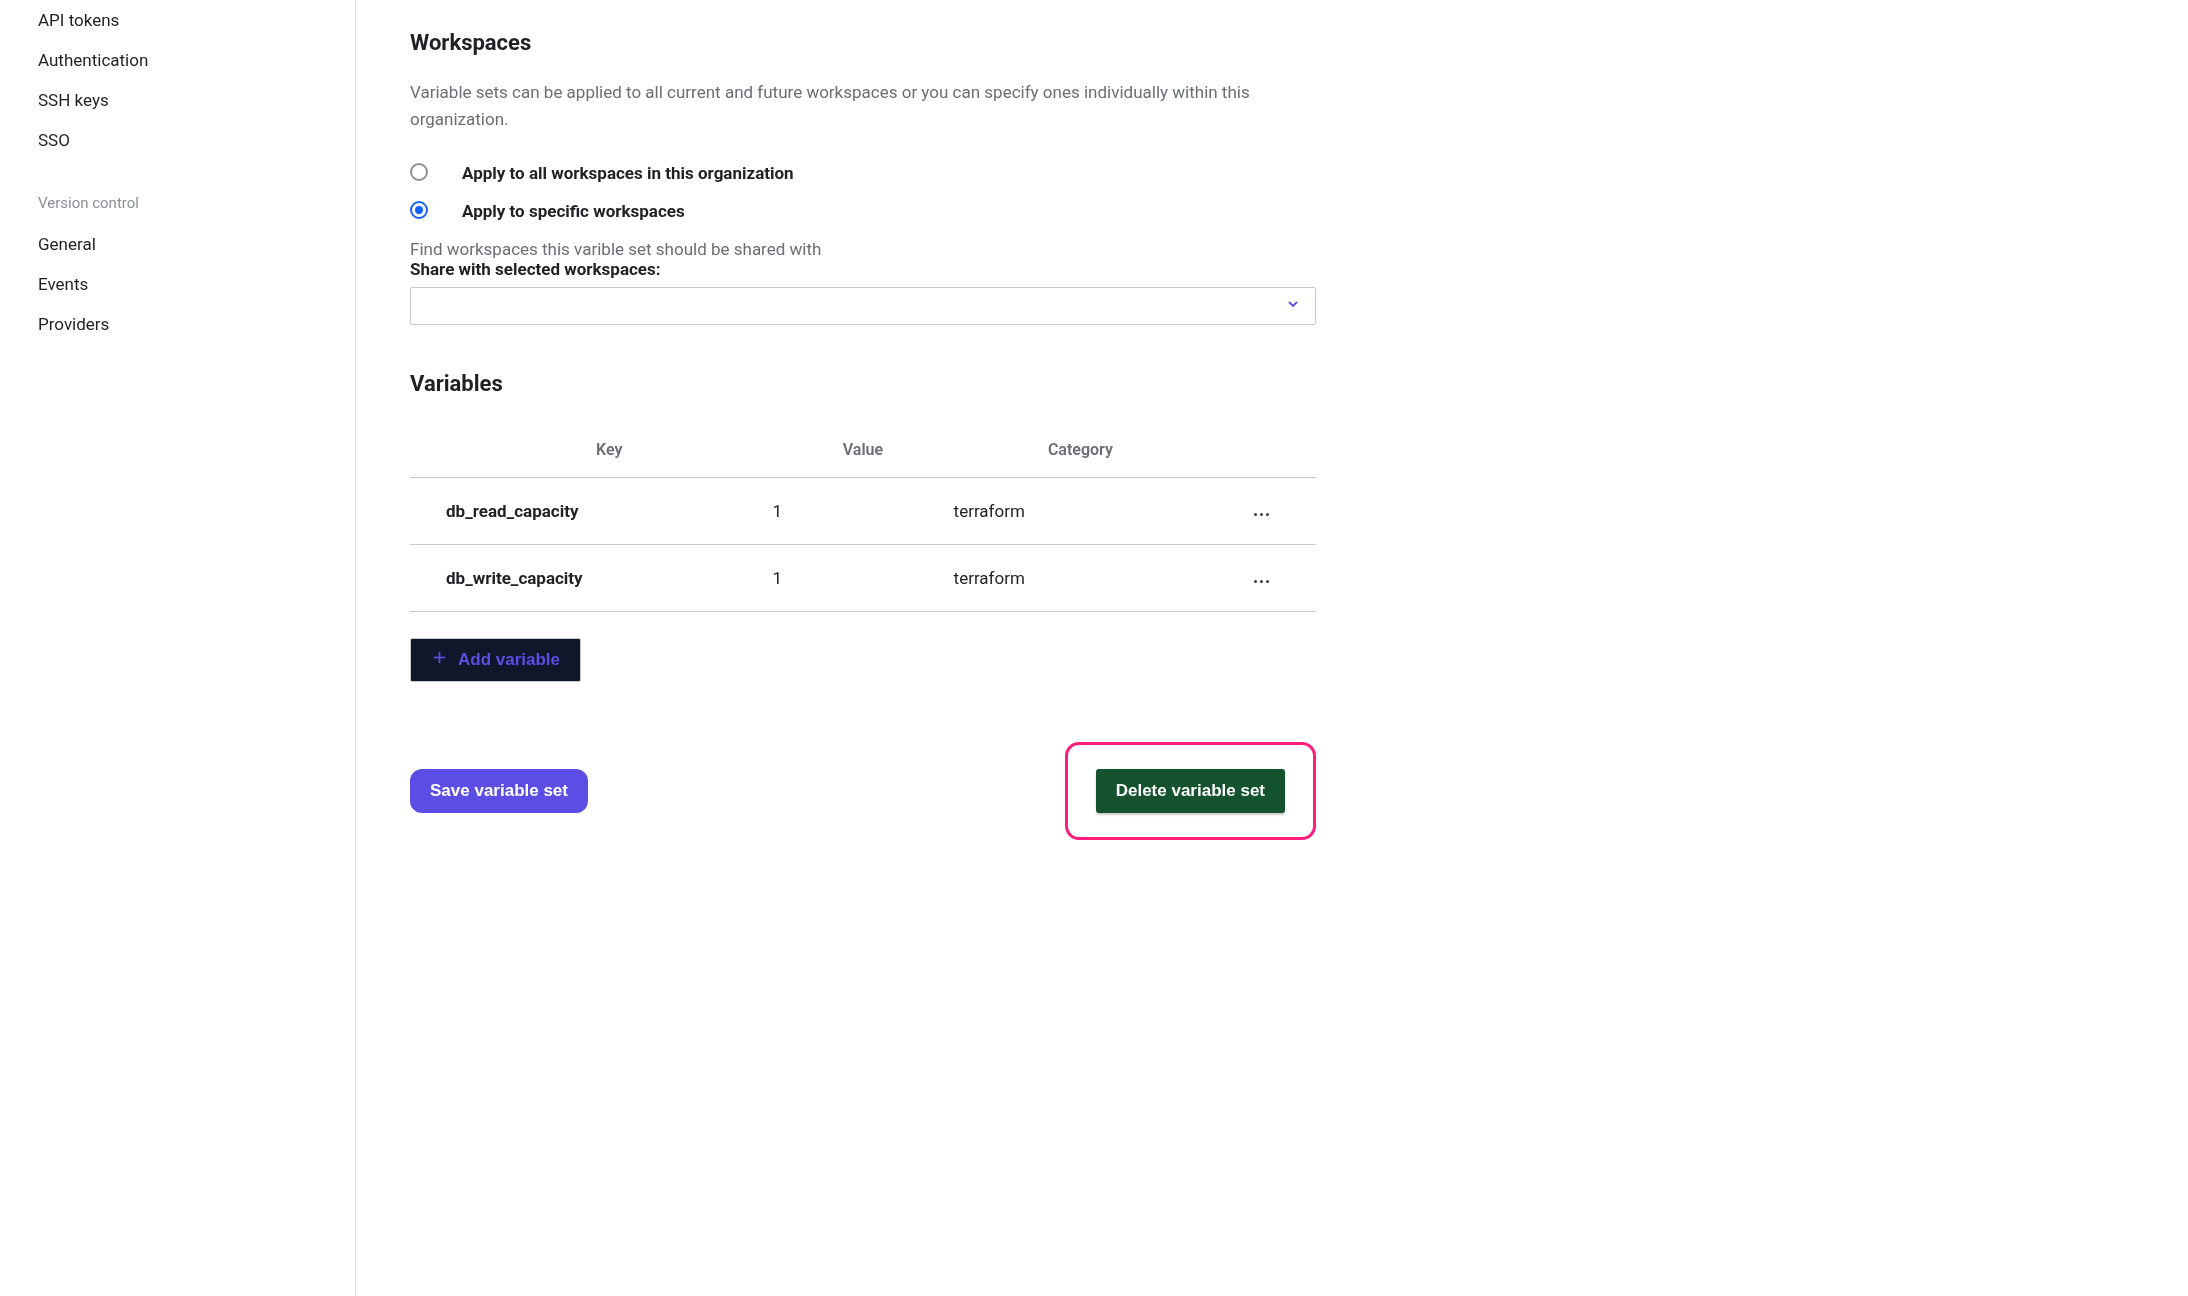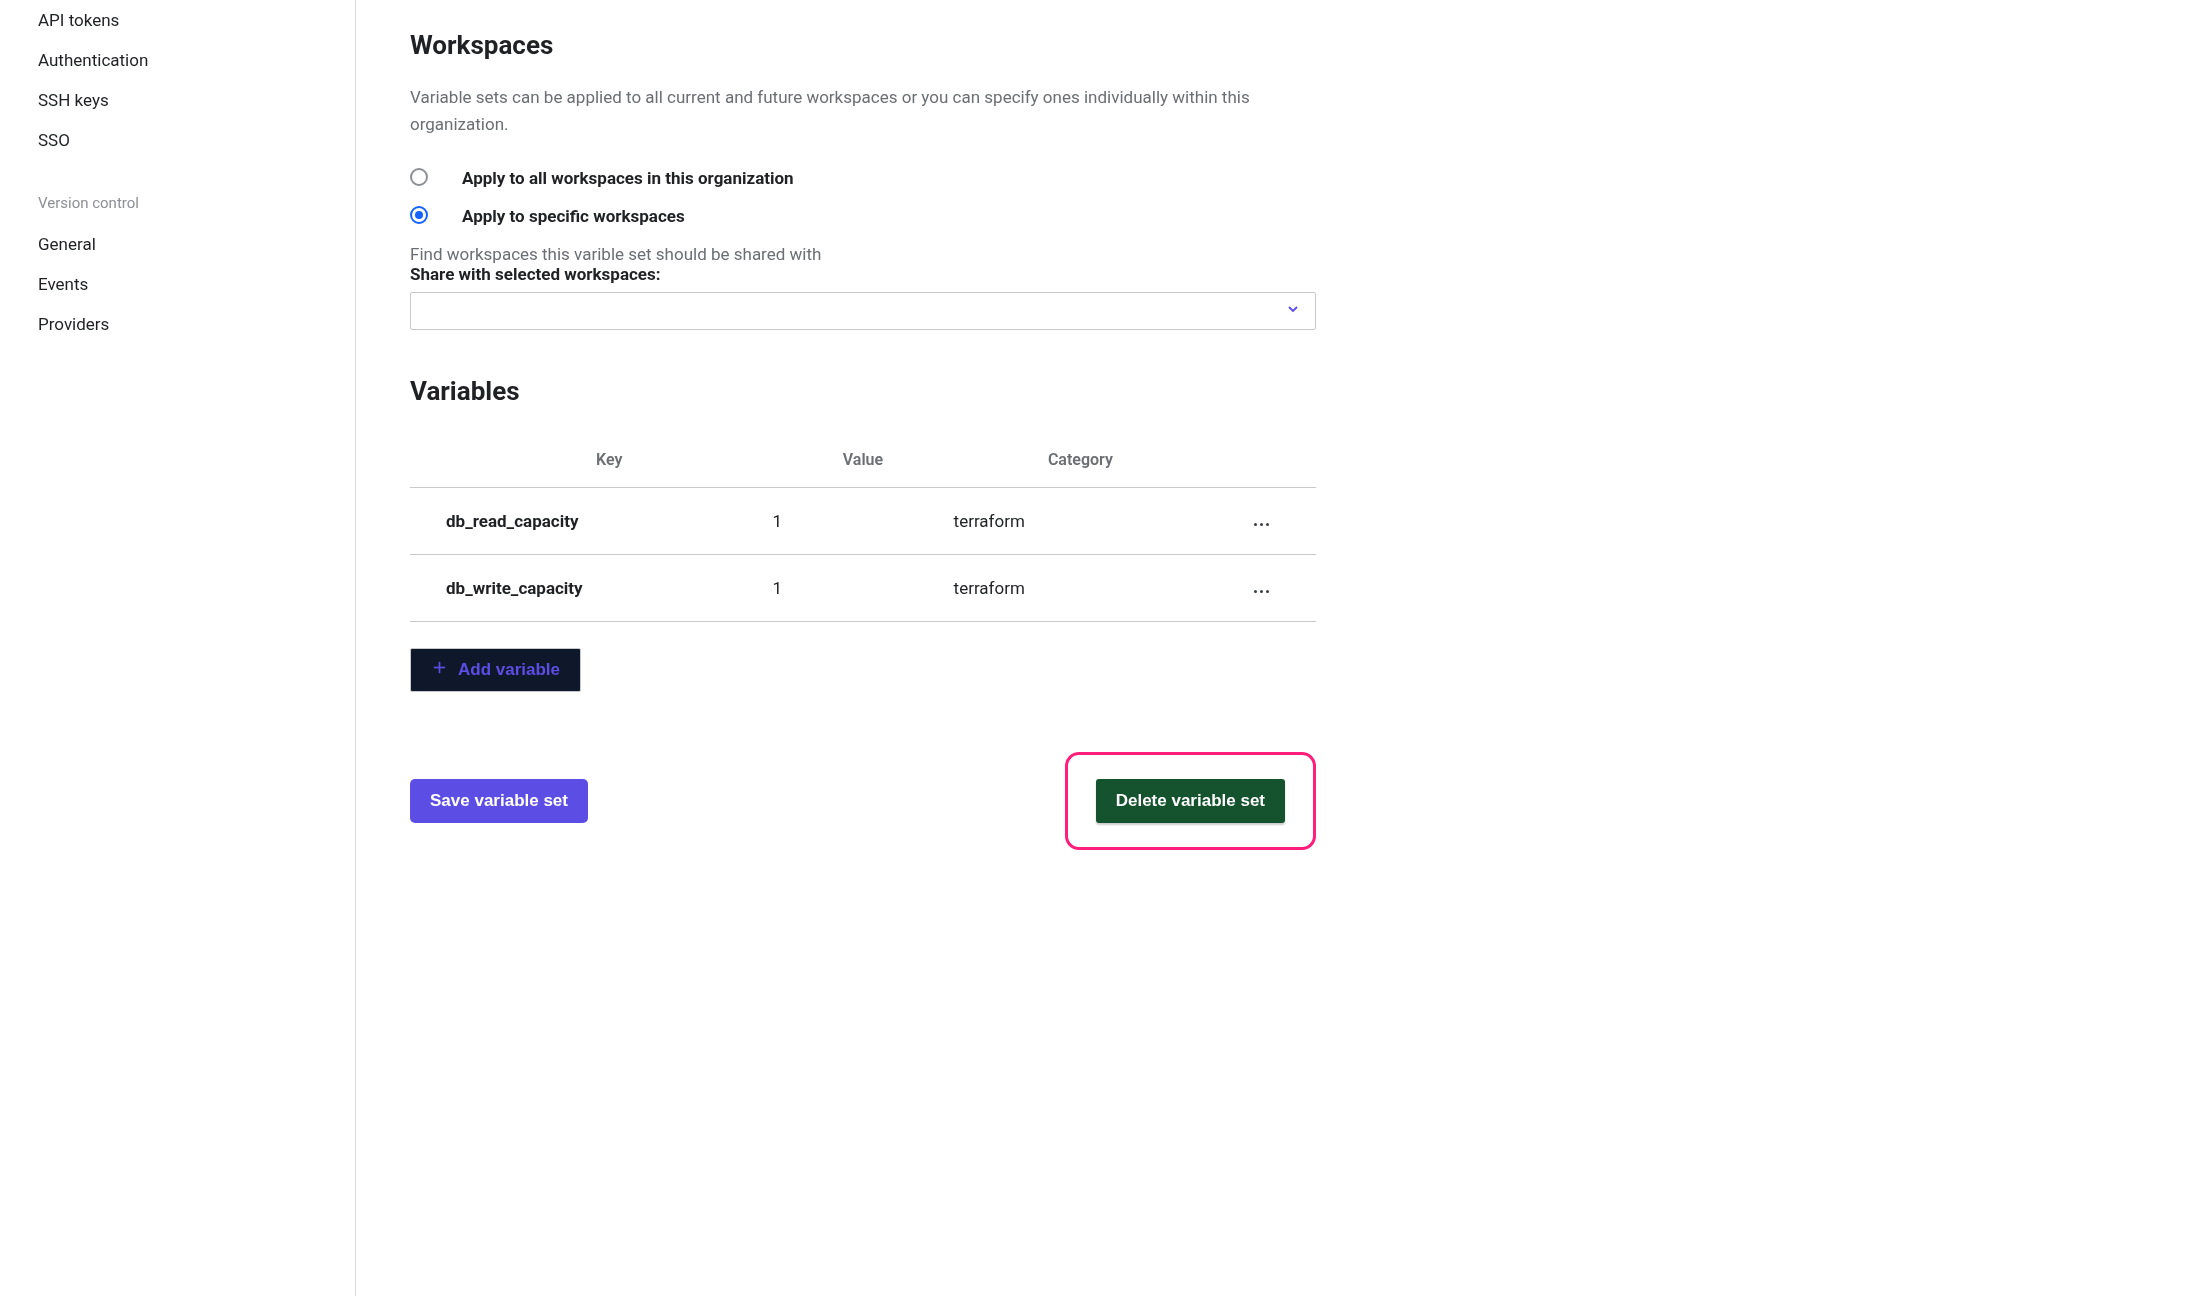--- a/index.html
+++ b/index.html
@@ -34,21 +34,21 @@
       font-size: 15px;
       color: #8c8f95;
       padding: 34px 0 12px 0;
     }
     .main {
       flex: 1;
       padding: 30px 0 50px 54px;
       max-width: 960px;
     }
     .section-title {
-      font-size: 26px;
+      font-size: 22px;
       font-weight: 700;
       margin-bottom: 24px;
     }
     .section-desc {
       font-size: 17px;
       color: #6b6e73;
       line-height: 1.6;
       margin-bottom: 30px;
     }
     .radio-row {
@@ -195,21 +195,21 @@
       align-items: center;
       margin-top: 60px;
     }
     .save-btn {
       background: #5c4ee5;
       color: #fff;
       border: none;
       font-size: 17px;
       font-weight: 600;
       padding: 12px 20px;
-      border-radius: 5px;
+      border-radius: 12px;
       cursor: pointer;
     }
     .delete-wrap {
       border: 3px solid #ff1e7c;
       border-radius: 14px;
       padding: 24px 28px;
     }
     .delete-btn {
       background: #14532d;
       color: #fff;

